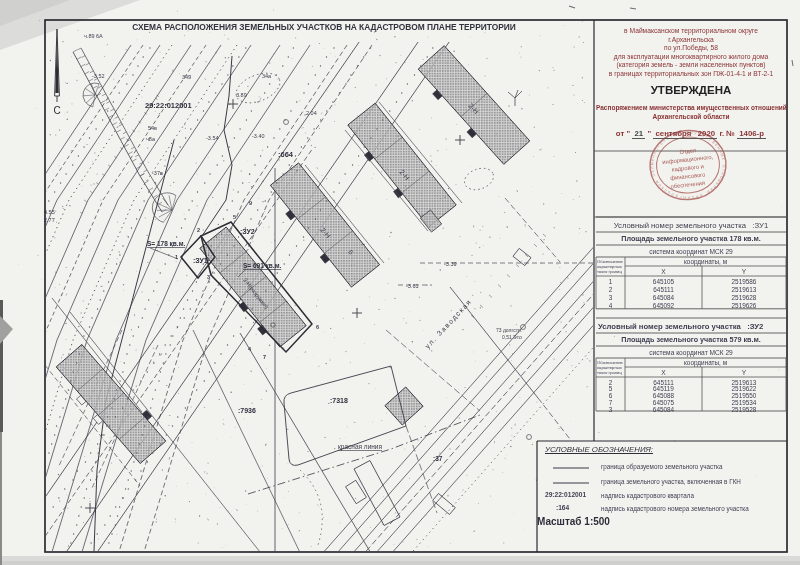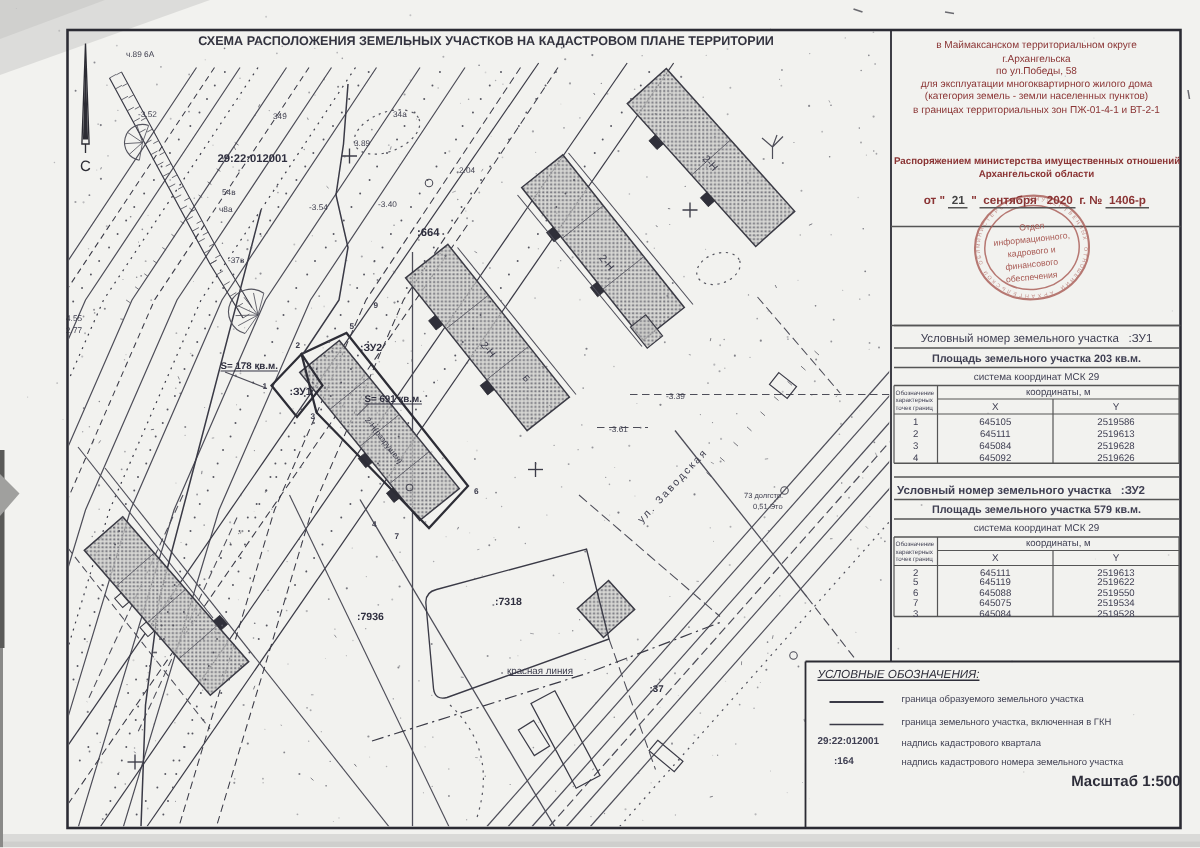--- a/index.html
+++ b/index.html
@@ -1315,24 +1315,25 @@
       <line x1="596.0" y1="377.0" x2="786.0" y2="377.0" stroke="#555" stroke-width="0.8"></line>
       <line x1="596.0" y1="411.0" x2="786.0" y2="411.0" stroke="#555" stroke-width="0.9"></line>
       <line x1="596.0" y1="358.0" x2="596.0" y2="411.0" stroke="#555" stroke-width="0.8"></line>
       <line x1="625.0" y1="358.0" x2="625.0" y2="411.0" stroke="#555" stroke-width="0.8"></line>
       <line x1="702.0" y1="367.0" x2="702.0" y2="411.0" stroke="#555" stroke-width="0.8"></line>
       <line x1="786.0" y1="358.0" x2="786.0" y2="411.0" stroke="#555" stroke-width="0.8"></line>
       <line x1="553.0" y1="468.0" x2="589.0" y2="468.0" stroke="#3a3a46" stroke-width="1.2"></line>
       <line x1="553.0" y1="483.0" x2="589.0" y2="483.0" stroke="#3a3a46" stroke-width="1.0"></line>
     </svg>
 <div style="position:absolute;left:596px;top:27px;width:190px;font-size:6.7px;line-height:8.6px;color:#8a3434;white-space:nowrap;text-align:center;">в Маймаксанском территориальном округе<br>г.Архангельска<br>по ул.Победы, 58<br>для эксплуатации многоквартирного жилого дома<br>(категория земель - земли населенных пунктов)<br>в границах территориальных зон ПЖ-01-4-1 и ВТ-2-1</div>
+    <div style="position:absolute;left:596px;top:83px;width:190px;font-size:11.5px;line-height:14px;color:#222;font-weight:bold;white-space:nowrap;text-align:center;">УТВЕРЖДЕНА</div>
     <div style="position:absolute;left:596px;top:103px;width:190px;font-size:6.5px;line-height:9px;color:#8a3434;font-weight:bold;white-space:nowrap;text-align:center;">Распоряжением министерства имущественных отношений<br>Архангельской области</div>
     <div style="position:absolute;left:596px;top:129px;width:190px;font-size:7.8px;color:#8a3434;text-align:center;font-weight:bold;white-space:nowrap;">от " <span style="border-bottom:1px solid #555;color:#444;">&nbsp;21&nbsp;</span> " <span style="border-bottom:1px solid #555;">&nbsp;сентября&nbsp;&nbsp;&nbsp;2020&nbsp;</span> г. № <span style="border-bottom:1px solid #555;">&nbsp;1406-р&nbsp;</span></div>
     <div style="position:absolute;left:598px;top:220.5px;width:186px;font-size:7.7px;line-height:9px;color:#3f3f52;font-weight:normal;white-space:nowrap;text-align:center;">Условный номер земельного участка&nbsp;&nbsp;&nbsp;:ЗУ1</div>
-    <div style="position:absolute;left:598px;top:235px;width:186px;font-size:7.2px;line-height:8px;color:#3f3f52;font-weight:bold;white-space:nowrap;text-align:center;">Площадь земельного участка 203 кв.м.</div>
+    <div style="position:absolute;left:598px;top:235px;width:186px;font-size:7.2px;line-height:8px;color:#3f3f52;font-weight:bold;white-space:nowrap;text-align:center;">Площадь земельного участка 178 кв.м.</div>
     <div style="position:absolute;left:598px;top:248px;width:186px;font-size:6.6px;line-height:8px;color:#3f3f52;white-space:nowrap;text-align:center;">система координат МСК 29</div>
     <div style="position:absolute;left:597px;top:259px;width:26px;font-size:4.2px;line-height:5.2px;color:#3f3f52;overflow:hidden;">Обозначение<br>характерных<br>точек границ</div>
     <div style="position:absolute;left:625px;top:258px;width:161px;font-size:6.4px;line-height:8px;color:#3f3f52;white-space:nowrap;text-align:center;">координаты, м</div>
     <div style="position:absolute;left:625px;top:267px;width:77px;font-size:6.6px;line-height:9px;color:#3f3f52;white-space:nowrap;text-align:center;">X</div>
     <div style="position:absolute;left:702px;top:267px;width:84px;font-size:6.6px;line-height:9px;color:#3f3f52;white-space:nowrap;text-align:center;">Y</div>
     <div style="position:absolute;left:596px;top:277.5px;width:29px;font-size:6.4px;line-height:7px;color:#3f3f52;white-space:nowrap;text-align:center;">1</div>
     <div style="position:absolute;left:625px;top:277.5px;width:77px;font-size:6.4px;line-height:7px;color:#3f3f52;white-space:nowrap;text-align:center;">645105</div>
     <div style="position:absolute;left:702px;top:277.5px;width:84px;font-size:6.4px;line-height:7px;color:#3f3f52;white-space:nowrap;text-align:center;">2519586</div>
     <div style="position:absolute;left:596px;top:285.7px;width:29px;font-size:6.4px;line-height:7px;color:#3f3f52;white-space:nowrap;text-align:center;">2</div>
     <div style="position:absolute;left:625px;top:285.7px;width:77px;font-size:6.4px;line-height:7px;color:#3f3f52;white-space:nowrap;text-align:center;">645111</div>
@@ -1365,13 +1366,13 @@
     <div style="position:absolute;left:596px;top:405.7px;width:29px;font-size:6.4px;line-height:7px;color:#3f3f52;white-space:nowrap;text-align:center;">3</div>
     <div style="position:absolute;left:625px;top:405.7px;width:77px;font-size:6.4px;line-height:7px;color:#3f3f52;white-space:nowrap;text-align:center;">645084</div>
     <div style="position:absolute;left:702px;top:405.7px;width:84px;font-size:6.4px;line-height:7px;color:#3f3f52;white-space:nowrap;text-align:center;">2519528</div>
     <div style="position:absolute;left:545px;top:445px;font-size:7.8px;font-weight:normal;font-style:italic;color:#2e2e3a;text-decoration:underline;">УСЛОВНЫЕ ОБОЗНАЧЕНИЯ:</div>
     <div style="position:absolute;left:601px;top:463px;font-size:6.3px;color:#3f3f52;">граница образуемого земельного участка</div>
     <div style="position:absolute;left:601px;top:478px;font-size:6.3px;color:#3f3f52;">граница земельного участка, включенная в ГКН</div>
     <div style="position:absolute;left:545px;top:491px;font-size:6.6px;font-weight:bold;color:#3f3f52;">29:22:012001</div>
     <div style="position:absolute;left:601px;top:492px;font-size:6.3px;color:#3f3f52;">надпись кадастрового квартала</div>
     <div style="position:absolute;left:556px;top:504px;font-size:6.6px;font-weight:bold;color:#3f3f52;">:164</div>
     <div style="position:absolute;left:601px;top:505px;font-size:6.3px;color:#3f3f52;">надпись кадастрового номера земельного участка</div>
-    <div style="position:absolute;left:537px;top:516px;width:250px;text-align:right;font-size:10px;font-weight:bold;color:#2e2e3a;">Масштаб 1:500</div>
+    <div style="position:absolute;left:537px;top:516px;width:250px;text-align:left;font-size:10px;font-weight:bold;color:#2e2e3a;">Масштаб 1:500</div>
 </div>
 </body></html>

